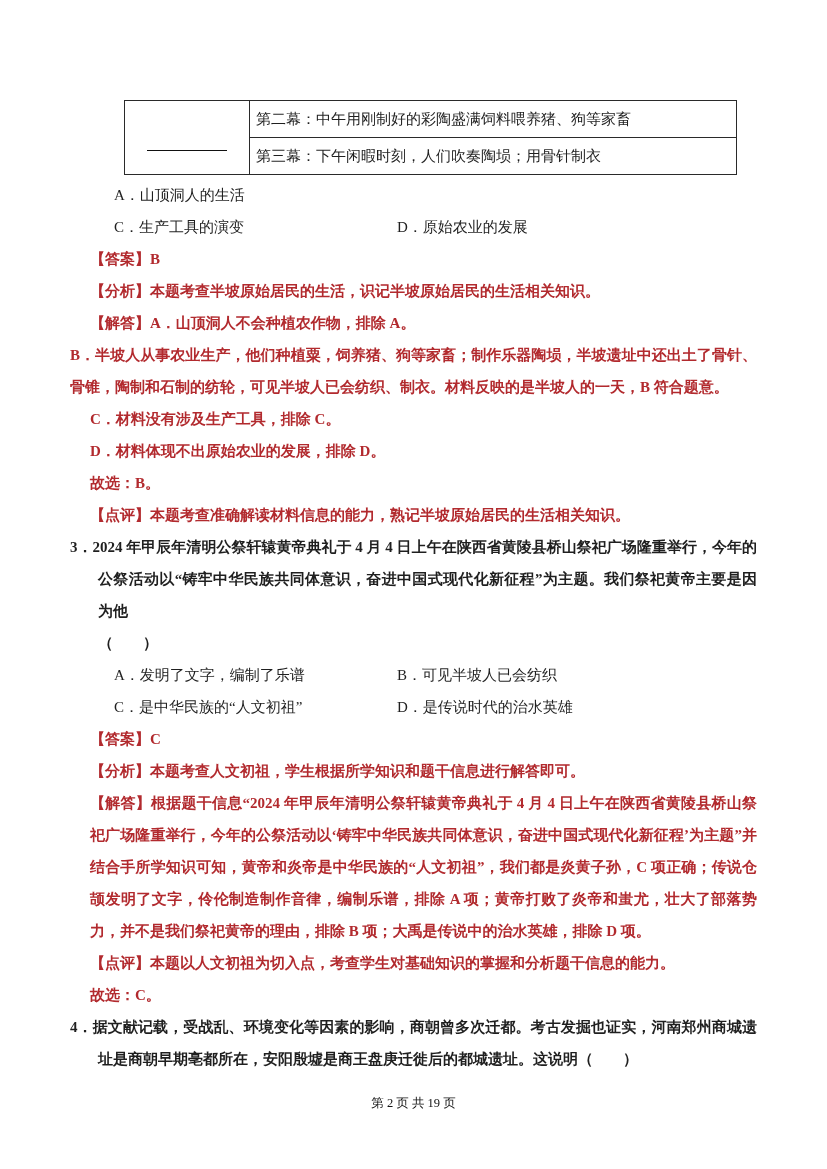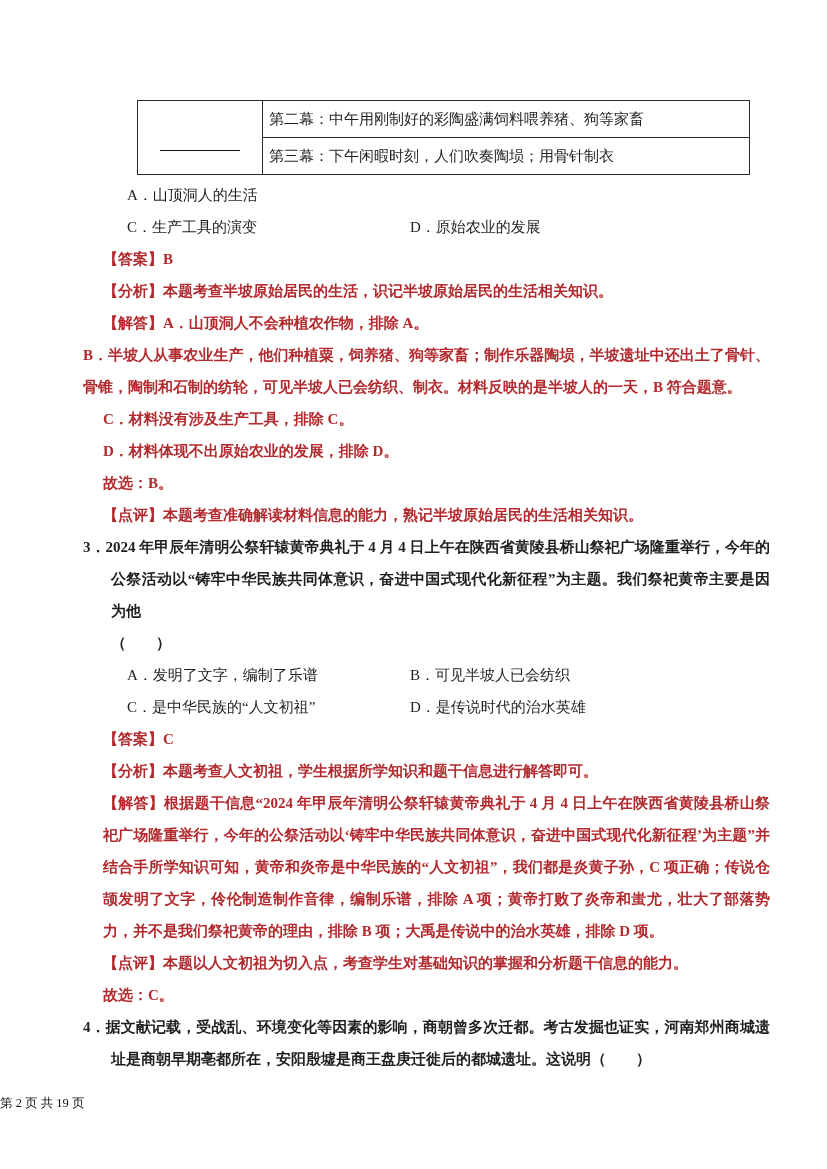--- a/index.html
+++ b/index.html
@@ -7,21 +7,21 @@
     position:relative;
     width:827px; height:1169px;
     margin:0 auto;
     background:#ffffff;
     font-family:"Liberation Serif","DejaVu Serif",serif;
     color:#1f1f1f;
     overflow:hidden;
   }
   .content {
     position:absolute;
-    left:83px; top:100px;
+    left:70px; top:100px;
     width:687px;
     font-size:15px;
     line-height:32px;
   }
   
   table.scene-table {
     border-collapse:collapse;
     margin-left:54px;
     margin-bottom:4px;
     table-layout:fixed;
@@ -50,21 +50,21 @@
   .optrow { display:flex; padding-left:28px; }
   .optrow .col1 { width:283px; flex:0 0 283px;margin-left:16px; }
   .optrow .col2 { flex:1; }
   .red { color:#B22A2E; }
   .paren-line { padding-left:28px; }
 
   .footer {
     position:absolute;
     top:1093px; left:0;
     width:100%;
-    text-align:left;
+    text-align:center;
     font-size:12.5px;
     line-height:20px;
     color:#111;
   }
 </style>
 </head>
 <body>
 
 <div class="page">
   <div class="content">

